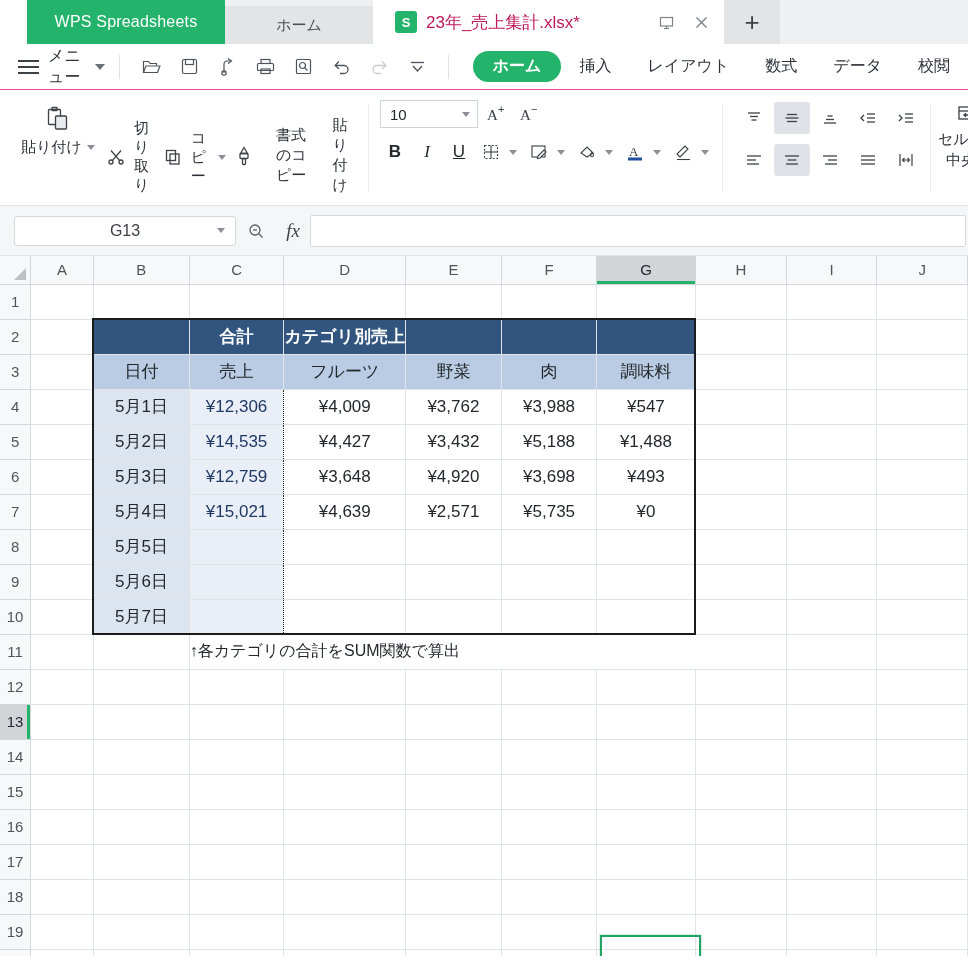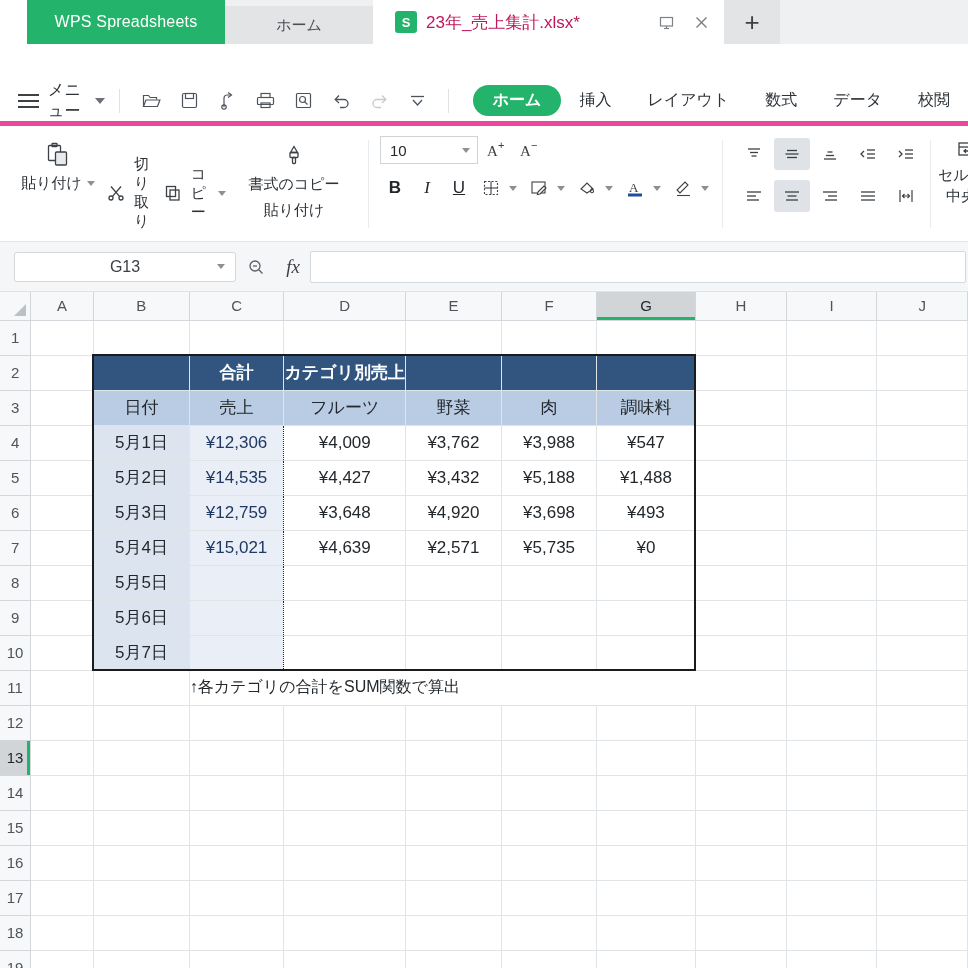--- a/index.html
+++ b/index.html
@@ -69,22 +69,21 @@
   }
   .titlebar-rest { flex: 1 1 auto; height: 44px; background: #eef0f2; }
 
   
   .menurow {
     height: 46px;
     background: #ffffff;
     display: flex; align-items: center;
     padding-left: 18px;
     gap: 0;
-    border-bottom: 5px solid #ec4899;
-    margin-top: 36px;
+    border-bottom: 1px solid #ec4899;
   }
   .hamburger { display: inline-flex; flex-direction: column; gap: 4px; margin-right: 9px; }
   .hamburger i { display: block; width: 21px; height: 2px; background: #3c4146; }
   .menu-label { font-size: 16px; color: #2c3238; }
   .caret-sm {
     width: 0; height: 0;
     border-left: 5px solid transparent; border-right: 5px solid transparent;
     border-top: 6px solid #6b7177;
     margin-left: 10px;
   }
@@ -126,22 +125,22 @@
   
   .clip-group { padding: 8px 10px 0 14px; display: flex; gap: 4px; }
   .paste-btn {
     width: 88px; display: flex; flex-direction: column;
     align-items: center; padding-top: 6px; gap: 4px; color: #2c3238;
   }
   .paste-lbl { font-size: 15px; display: flex; align-items: center; gap: 5px; }
   .cut-copy { display: flex; flex-direction: row; padding-top: 10px; gap: 10px; width: 120px; }
   .cc-row { display: flex; align-items: center; gap: 8px; font-size: 15px; color: #2c3238; }
   .fmt-paint {
-    width: 128px; display: flex; flex-direction: column;
-    align-items: center; padding-top: 6px; gap: 6px; color: #2c3238;
+    width: 128px; display: flex; flex-direction: row;
+    align-items: center; padding-top: 6px; gap: 18px; color: #2c3238;
   }
   .fmt-l { font-size: 15px; line-height: 20px; }
 
   
   .font-group { padding: 10px 8px 0 12px; display: flex; flex-direction: column; gap: 10px; }
   .font-row1 { display: flex; align-items: center; gap: 5px; }
   .fname-box, .fsize-box {
     height: 28px; border: 1px solid #cfd4d9; background: #fff;
     display: flex; align-items: center; justify-content: space-between;
     padding: 0 7px 0 9px; font-size: 15px; color: #23282d;

